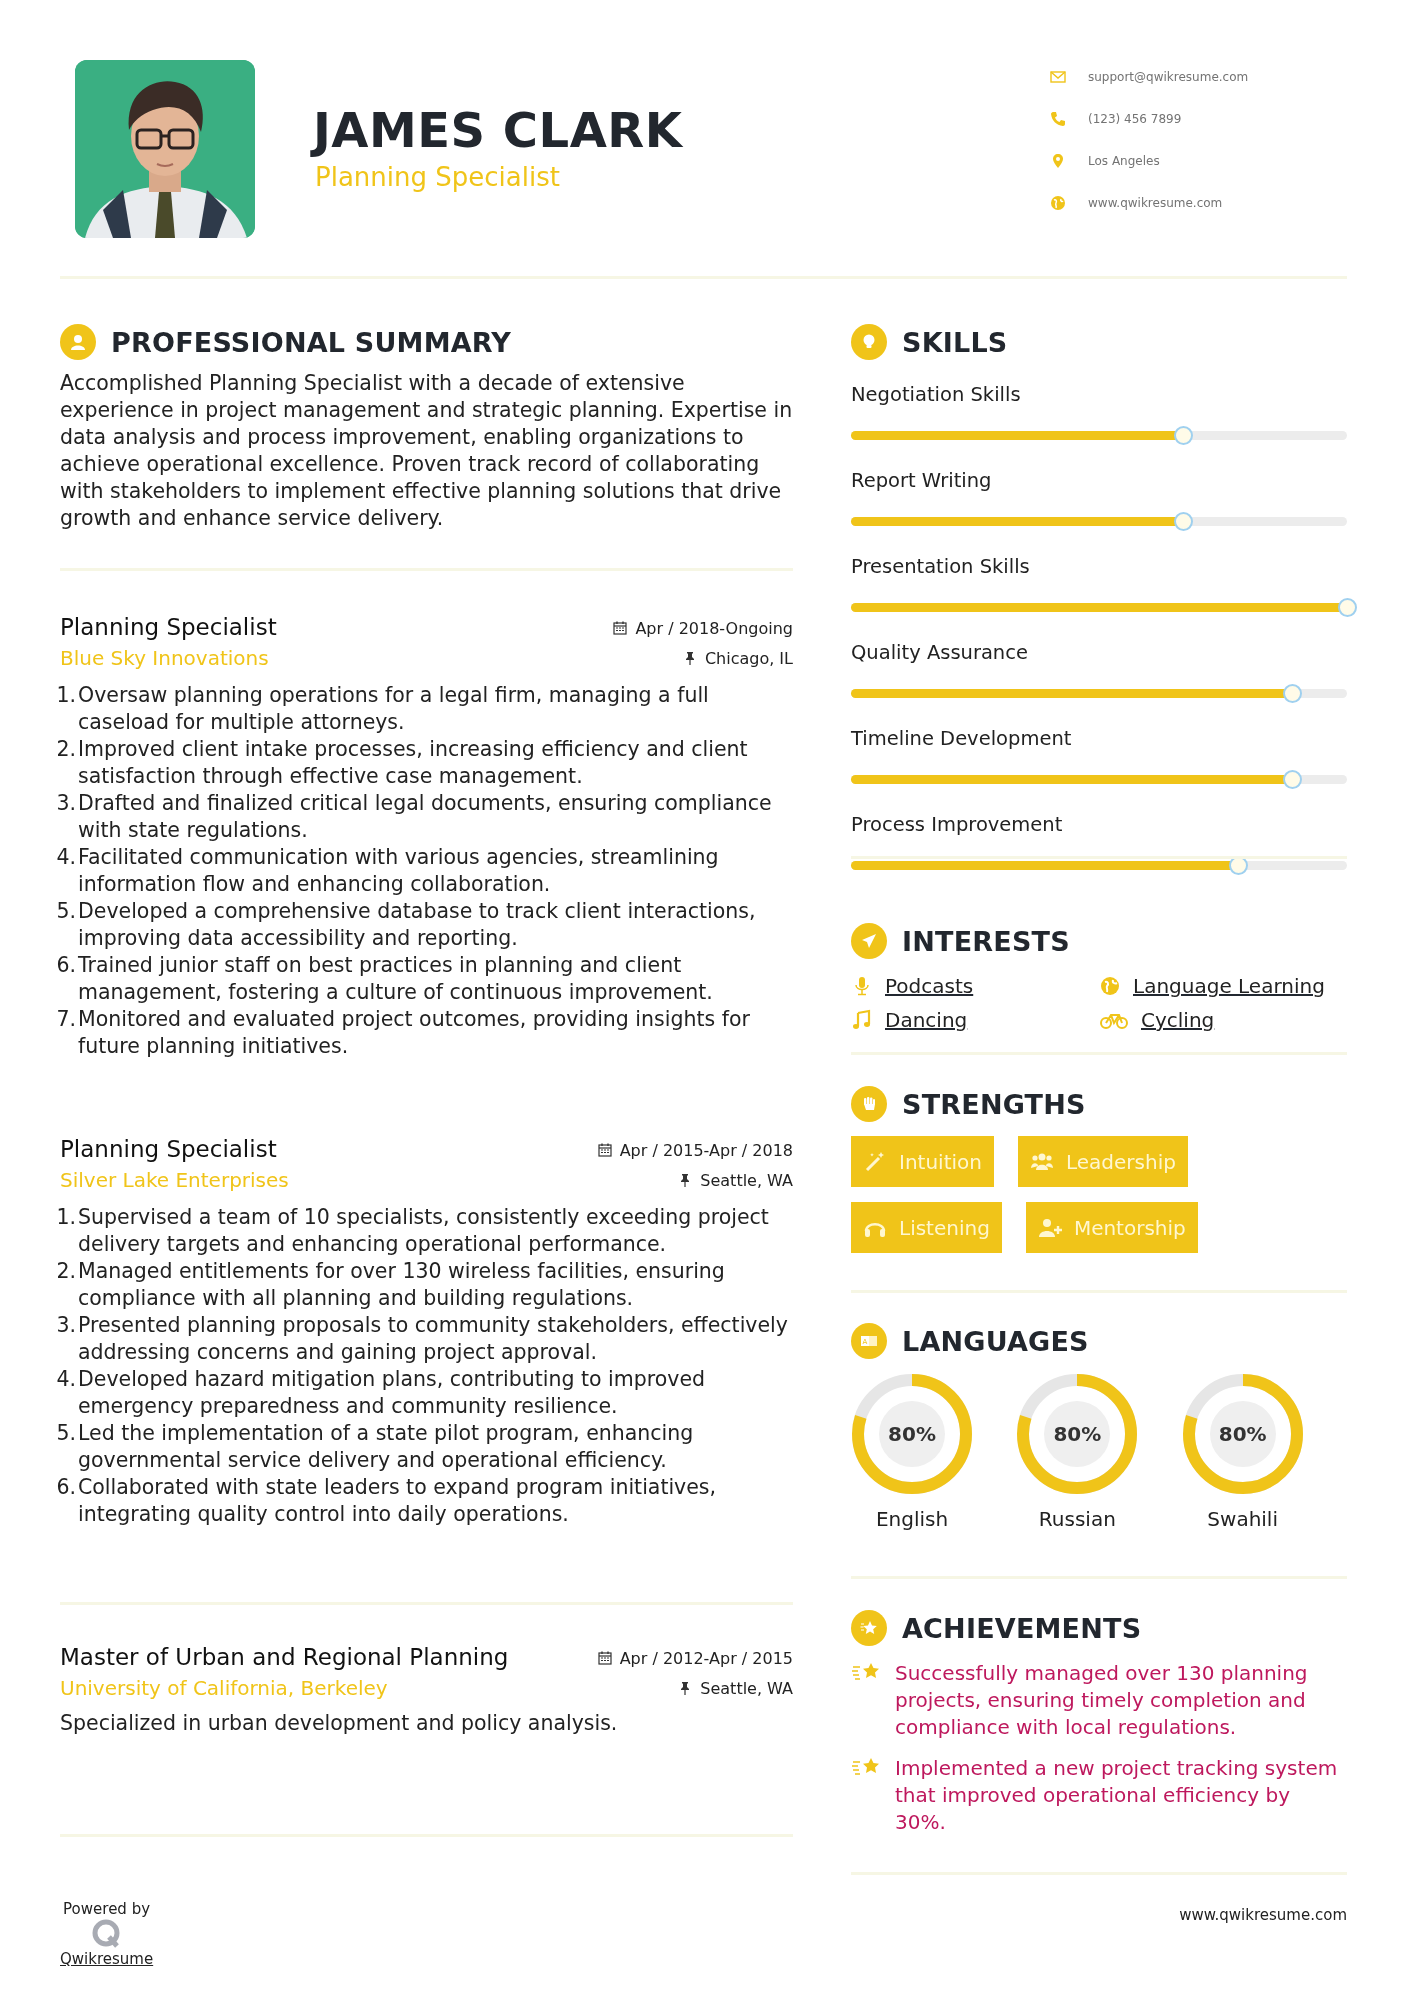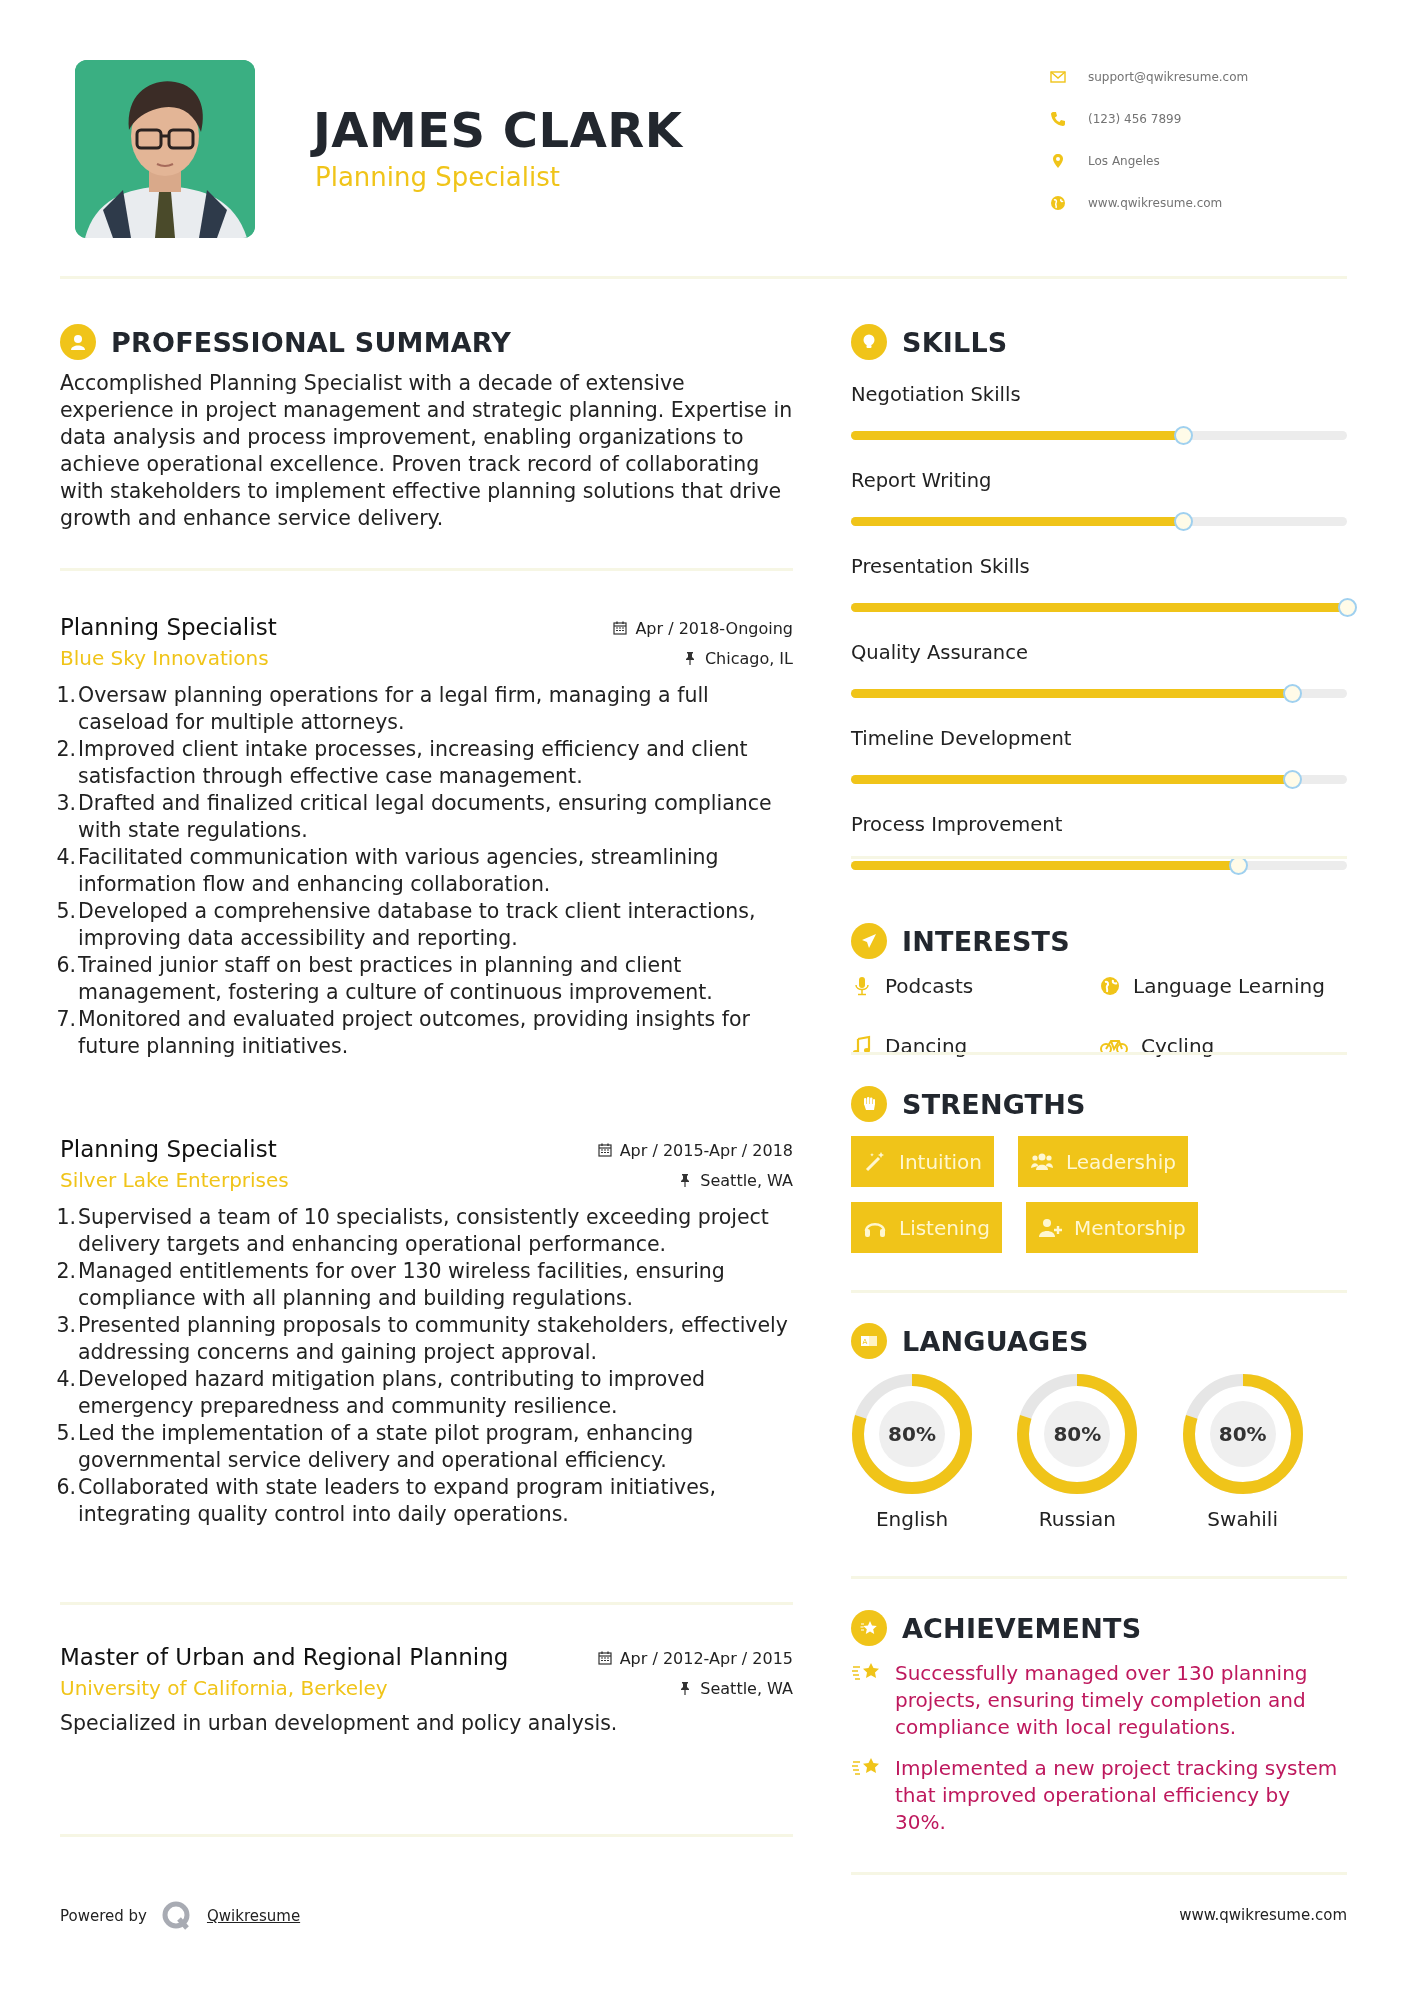--- a/index.html
+++ b/index.html
@@ -37,40 +37,40 @@
   ol.duties li { font-size: 20.5px; line-height: 27px; padding-left: 18px; position: relative; color: #222; }
   ol.duties li .num { position: absolute; left: -6px; width: 22px; text-align: right; }
 
   
   .right { left: 851px; width: 496px; }
   .skill-name { font-size: 19.5px; color: #222; height: 30px; }
   .skill-track { position: relative; height: 9px; background: #ececec; border-radius: 5px; margin-top: 18px; margin-bottom: 29px; }
   .skill-fill { position: absolute; left: 0; top: 0; height: 9px; background: #f0c419; border-radius: 5px; }
   .skill-knob { position: absolute; top: -5px; width: 19px; height: 19px; border-radius: 50%; background: #fffbe8; border: 2px solid #9fd0ef; margin-left: -9px; }
 
-  .interests { display: grid; grid-template-columns: 248px 248px; row-gap: 34px; margin-top: 14px; }
+  .interests { display: grid; grid-template-columns: 248px 248px; row-gap: 8px; margin-top: 14px; text-decoration: underline; }
   .interest { display: flex; align-items: center; font-size: 20px; color: #222; height: 26px; }
   .interest svg { width: 22px; height: 22px; margin-right: 12px; }
 
   .strengths { display: flex; flex-wrap: wrap; margin-top: 14px; }
   .badge { background: #f0c419; color: #fff7d0; font-size: 20px; height: 51px; display: flex; align-items: center; padding: 0 12px; margin-right: 24px; margin-bottom: 15px; white-space: nowrap; }
   .badge svg { width: 24px; height: 24px; margin-right: 12px; }
 
   .langs { display: flex; margin-top: 14px; }
   .lang { width: 166px; display: flex; flex-direction: column; align-items: flex-start; }
   .ring-wrap { width: 122px; height: 122px; position: relative; }
   .ring-wrap svg { position: absolute; left: 0; top: 0; }
   .ring-text { position: absolute; left: 0; top: 0; width: 122px; height: 122px; display: flex; align-items: center; justify-content: center; font-size: 20px; font-weight: bold; color: #333; }
   .lang-name { width: 122px; text-align: center; font-size: 20px; margin-top: 12px; color: #222; }
 
   .ach { display: flex; margin-top: 14px; }
   .ach svg { width: 32px; height: 26px; flex: none; margin-top: 0px; margin-right: 12px; }
   .ach-text { font-size: 20px; line-height: 27px; color: #be185d; }
 
-  .footer-left { left: 60px; top: 1900px; display: flex; align-items: center; font-size: 15px; color: #222; }
+  .footer-left { left: 60px; top: 1900px; display: flex; align-items: center; font-size: 15px; color: #222; flex-direction: column; }
   .footer-left svg { width: 32px; height: 32px; margin: 0 14px; }
   .footer-link { text-decoration: underline; }
   .footer-right { right: 60px; top: 1906px; font-size: 15px; color: #222; }
 </style>
 </head>
 <body>
 
 <div class="abs photo">
   <svg viewBox="0 0 180 178">
     <rect width="180" height="178" fill="#3aaf82"></rect>

